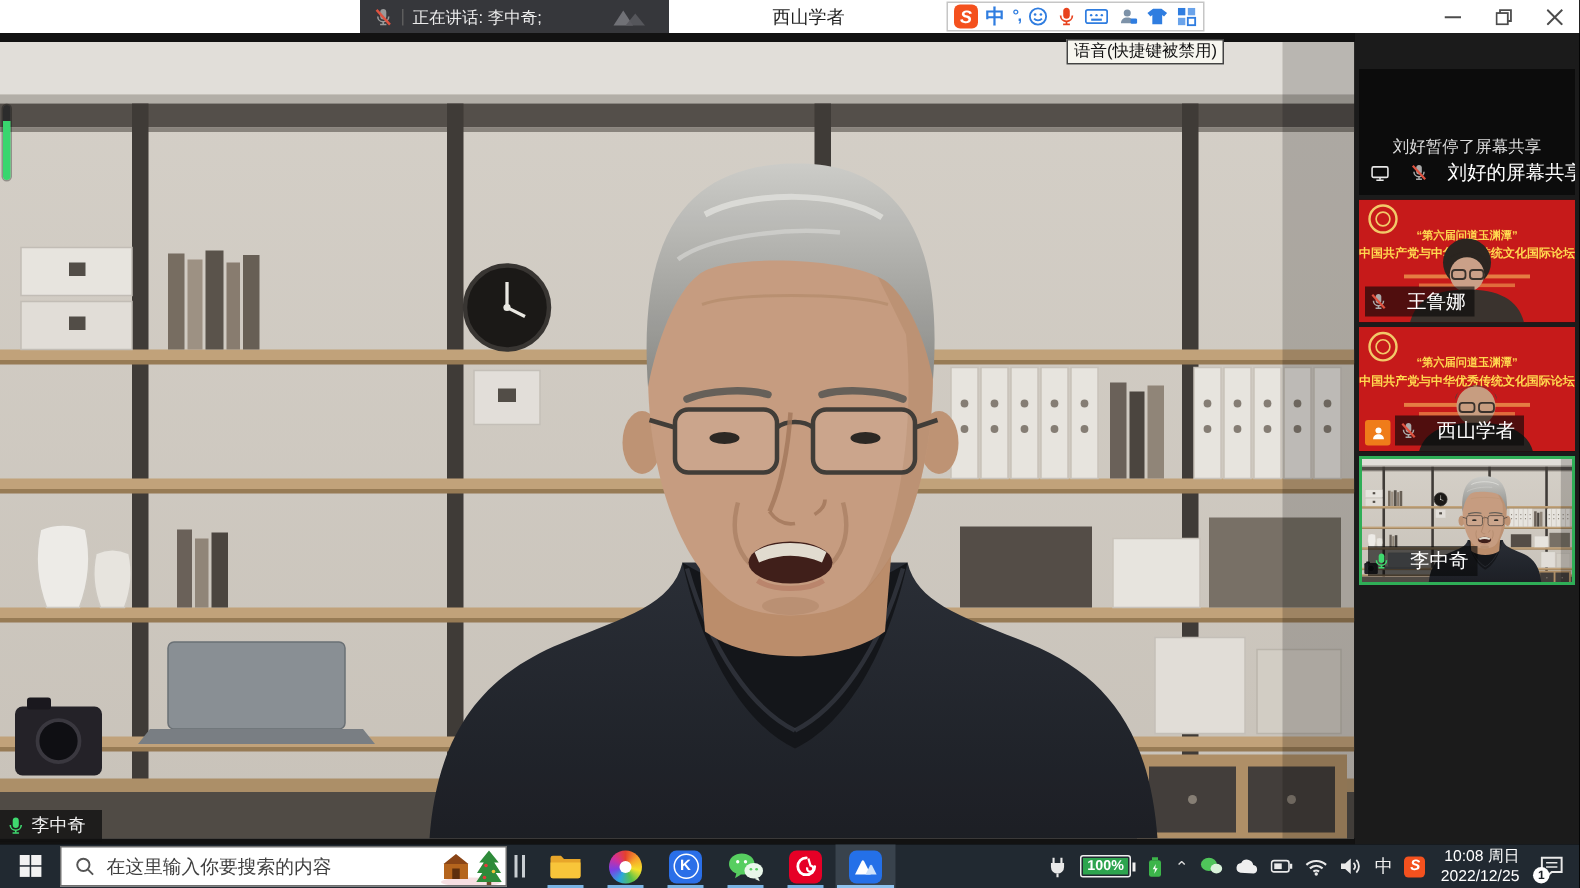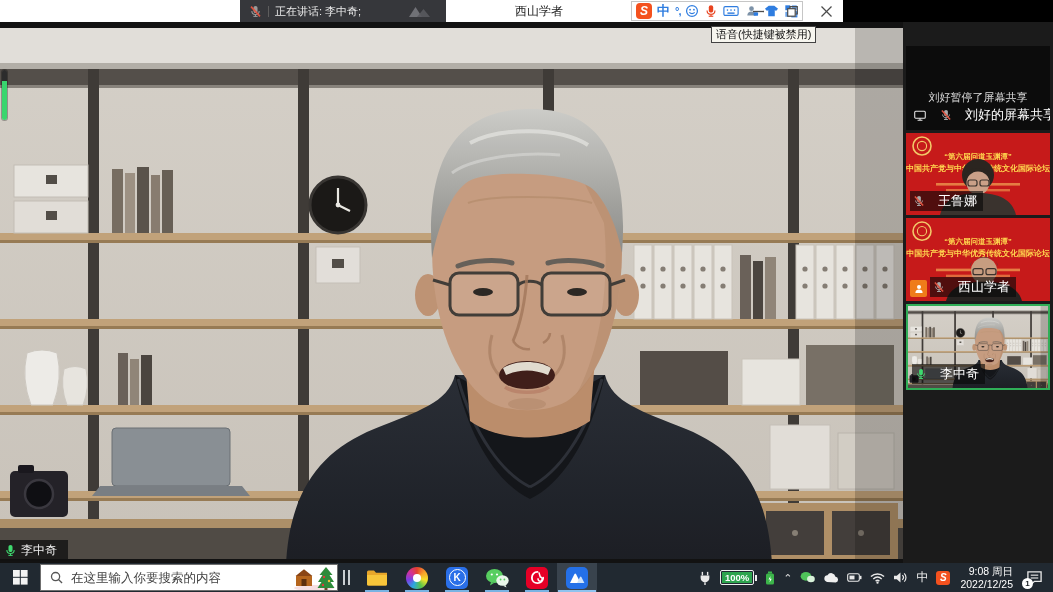--- a/index.html
+++ b/index.html
@@ -1,20 +1,20 @@
 <!DOCTYPE html>
 <html><head>
 <meta charset="utf-8">
 <style>
   html,body{margin:0;padding:0;background:#000;}
   .screen{position:relative;width:1053px;height:592px;overflow:hidden;background:#000;
     font-family:"Liberation Sans","DejaVu Sans",sans-serif;}
 
   
-  .titlebar{position:absolute;left:0;top:0;width:843px;height:22px;background:#ffffff;z-index:20;}
+  .titlebar{position:absolute;left:0;top:0;width:1053px;height:22px;background:#ffffff;z-index:20;}
   .speak-tab{position:absolute;left:240px;top:0;width:206px;height:22px;background:#36373b;
     display:flex;align-items:center;gap:6px;padding:0 9px;box-sizing:border-box;}
   .speak-tab .vsep{width:1px;height:11px;background:#5d5d5d;}
   .speak-tab .txt{color:#ececec;font-size:11px;white-space:nowrap;}
   .speak-tab .tmlogo{margin-left:auto;opacity:.9;}
   .apptitle{position:absolute;left:446px;top:0;width:186px;height:22px;display:flex;align-items:center;
     justify-content:center;font-size:12px;color:#1e1e1e;}
   .imebar{position:absolute;left:631px;top:1px;height:20px;display:flex;align-items:center;gap:5px;
     background:#fff;border:1px solid #c6c6c6;padding:0 4px;box-sizing:border-box;}
   .sogou{width:16px;height:16px;border-radius:4px;background:#f4511e;color:#fff;font-weight:bold;
@@ -579,21 +579,21 @@
         <path d="M6 9.3 C7.2 8.3 8.8 8.3 10 9.3" fill="none" stroke="#e9e9e9" stroke-width="1.5"></path>
         <circle cx="8" cy="11" r="1.2" fill="#e9e9e9"></circle>
       </svg>
       <svg width="15" height="13" viewBox="0 0 16 14">
         <path d="M1 5 H4 L8 1.5 V12.5 L4 9 H1 Z" fill="#e9e9e9"></path>
         <path d="M10 4.5 C11.5 6 11.5 8 10 9.5 M12 2.5 C14.5 5 14.5 9 12 11.5" fill="none" stroke="#e9e9e9" stroke-width="1.3"></path>
       </svg>
       <span class="tray-zh">中</span>
       <span class="sogou-mini">S</span>
       <div class="clock">
-        <div>9:08 周日</div>
+        <div>10:08 周日</div>
         <div>2022/12/25</div>
       </div>
       <div class="notif">
         <svg width="17" height="16" viewBox="0 0 18 17">
           <path d="M2 2 H16 V12 H9 L5 15.5 V12 H2 Z" fill="none" stroke="#e9e9e9" stroke-width="1.4"></path>
           <line x1="5" y1="5.5" x2="13" y2="5.5" stroke="#e9e9e9" stroke-width="1.2"></line>
           <line x1="5" y1="8.5" x2="13" y2="8.5" stroke="#e9e9e9" stroke-width="1.2"></line>
         </svg>
         <span class="badge">1</span>
       </div>

